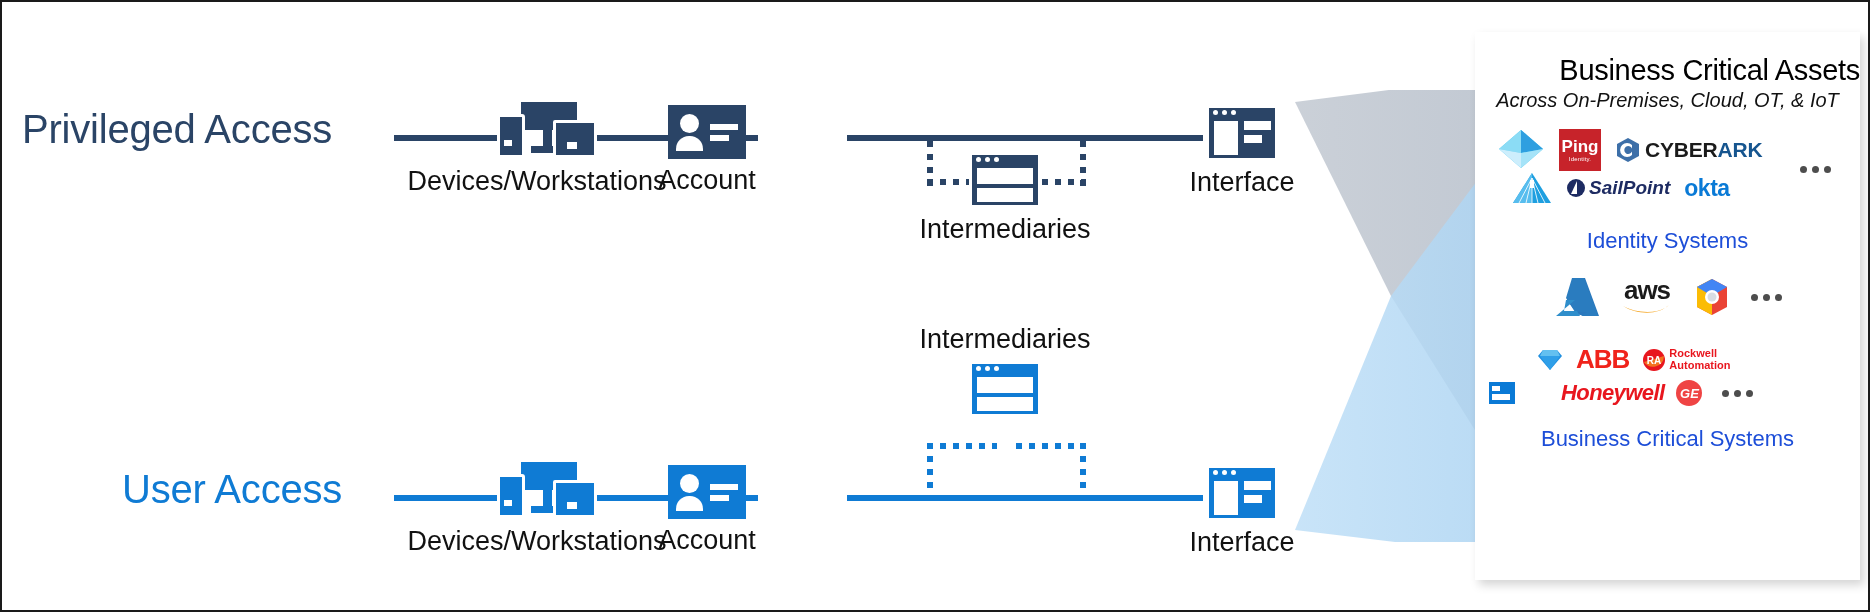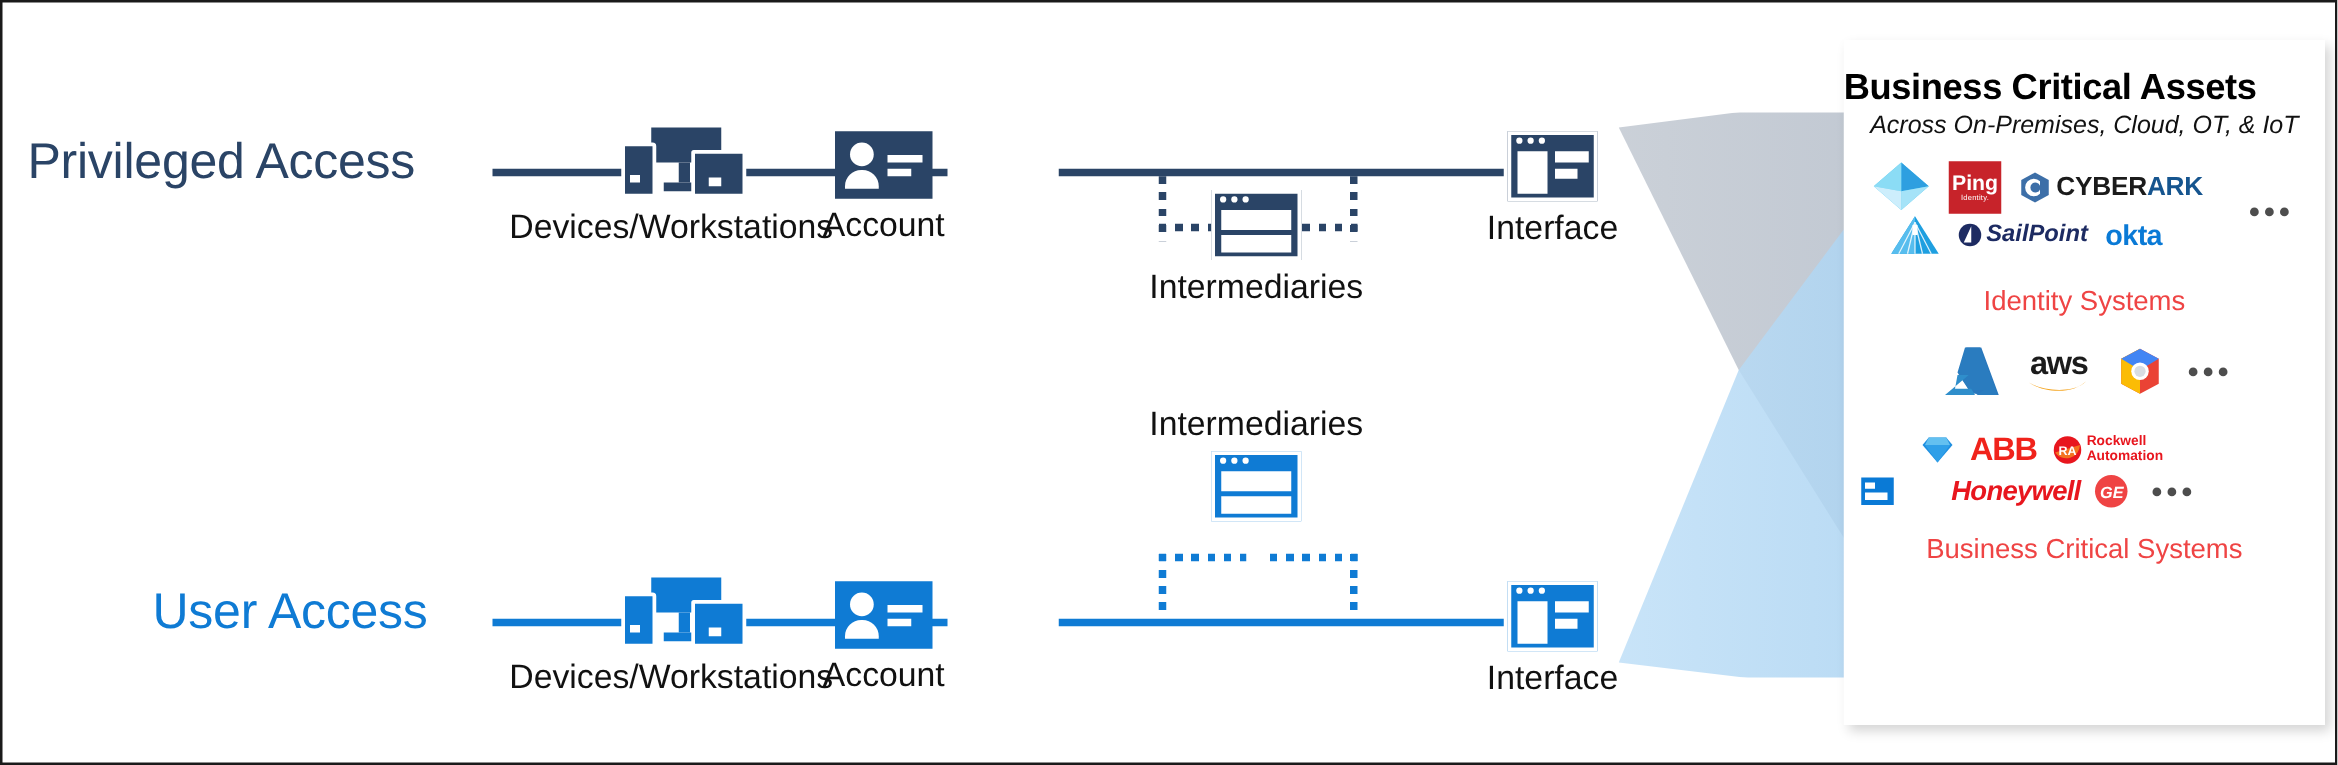--- a/index.html
+++ b/index.html
@@ -84,30 +84,30 @@
   #funnel{position:absolute;left:1293px;top:88px;width:250px;height:452px;}
   #funnel svg{display:block;}
 
   
   #panel{
     position:absolute;left:1473px;top:30px;width:385px;height:548px;
     background:#ffffff;
     box-shadow:4px 5px 9px rgba(0,0,0,.17);
   }
   #panel .p-title{
-    text-align:left;font-size:29px;font-weight:700;color:#000;
+    text-align:right;font-size:29px;font-weight:400;color:#000;
     margin-top:22px;letter-spacing:-.3px;white-space:nowrap;
   }
   #panel .p-sub{
     text-align:center;font-size:20px;font-style:italic;color:#111;
     margin-top:2px;white-space:nowrap;
   }
   .group{margin-top:18px;}
   .group .g-label{
-    text-align:center;font-size:22px;color:#ef4444;margin-top:8px;
+    text-align:center;font-size:22px;color:#1d4ed8;margin-top:8px;
   }
   .logo-row{display:flex;align-items:center;justify-content:center;gap:12px;}
 
   .ellipsis{
     display:inline-flex;gap:5px;align-items:center;
   }
   .ellipsis i{width:7px;height:7px;border-radius:50%;background:#4d4d4d;display:block;}
 
   
   .lg{display:flex;align-items:center;justify-content:center;}

